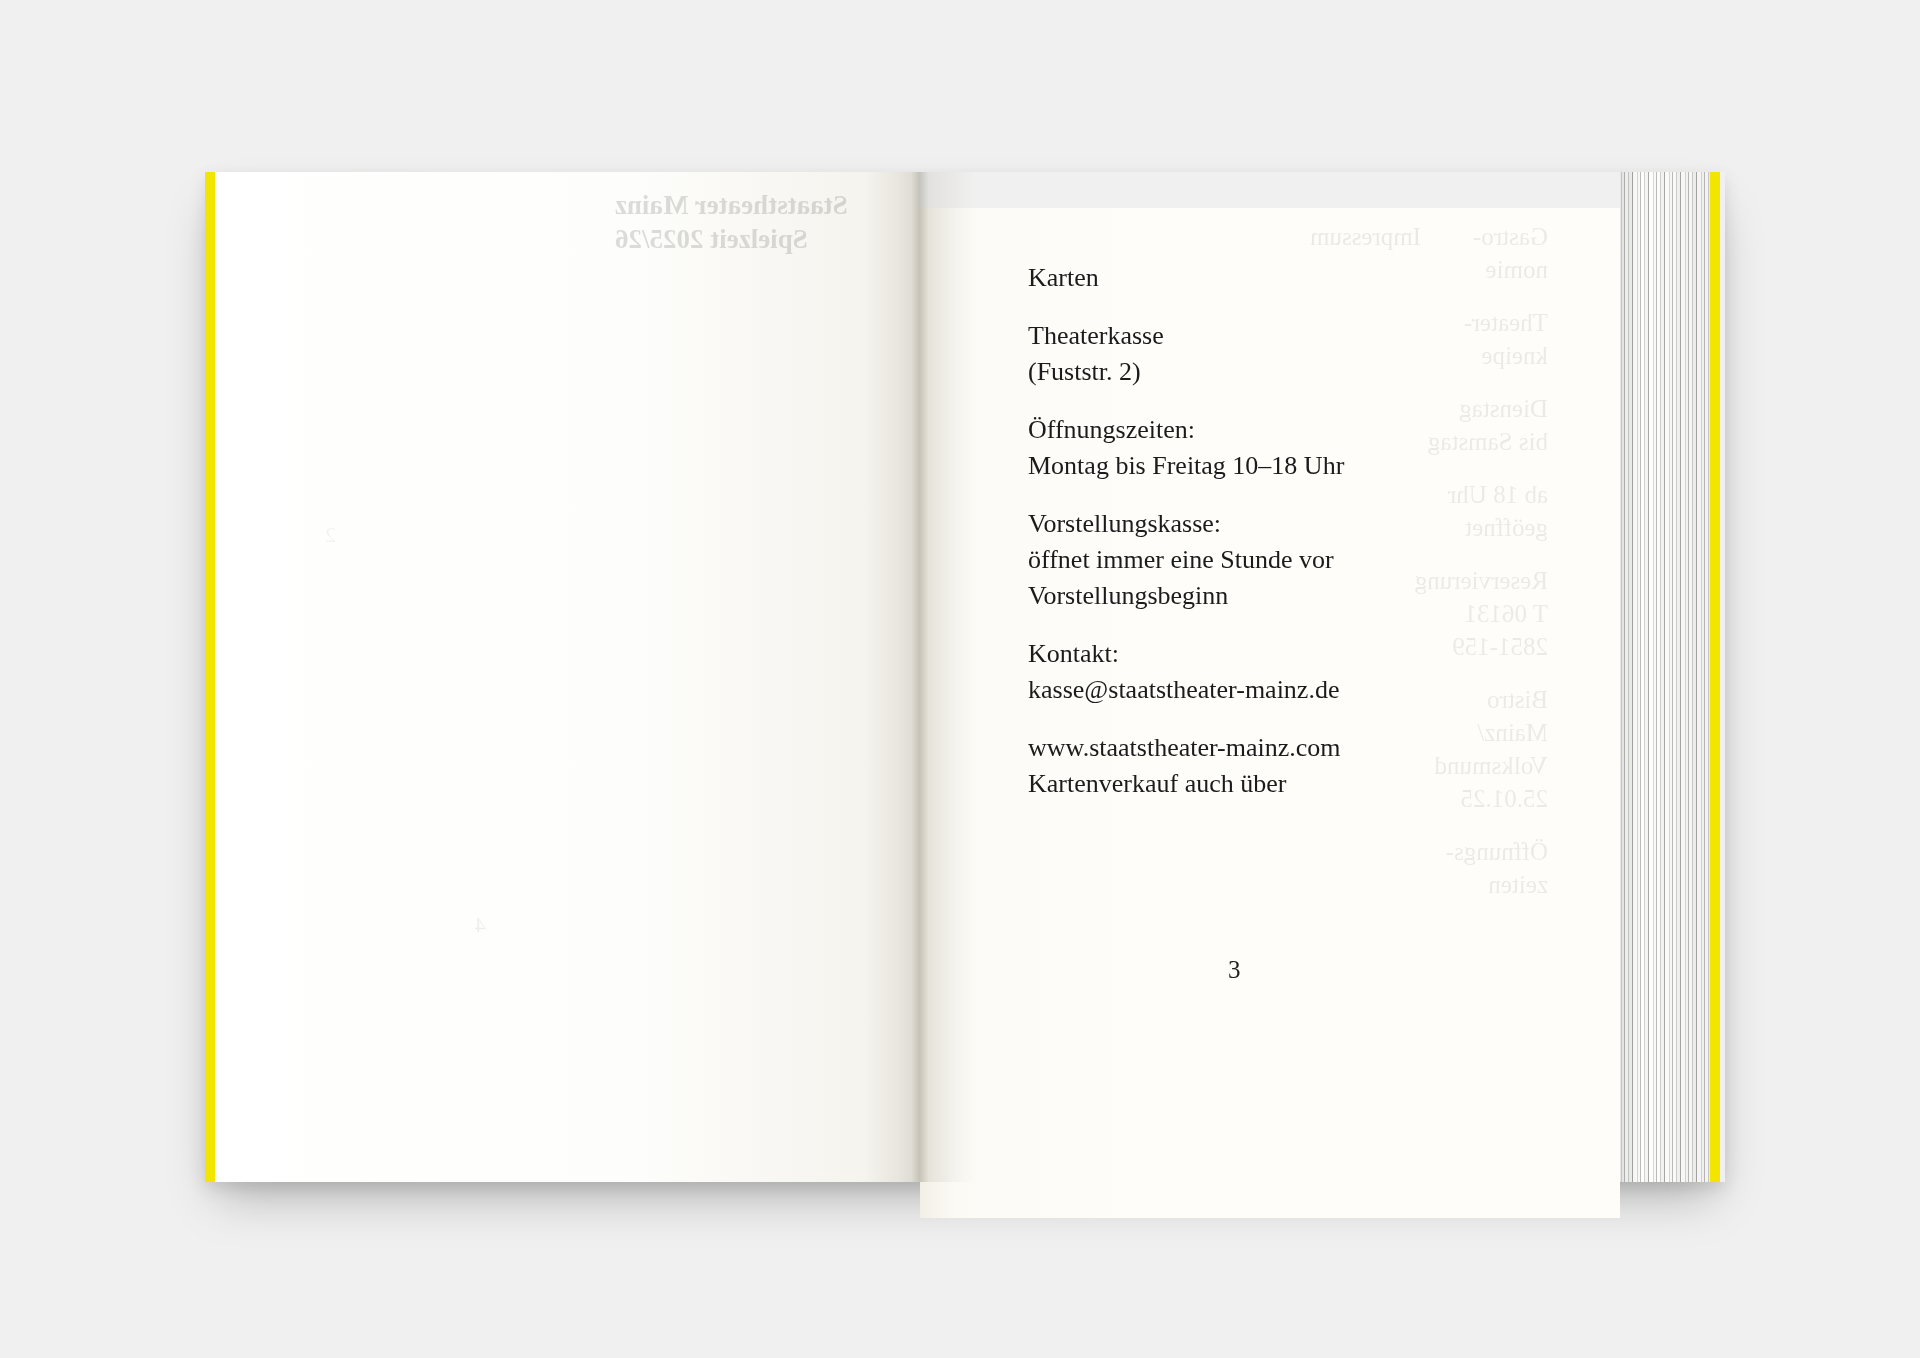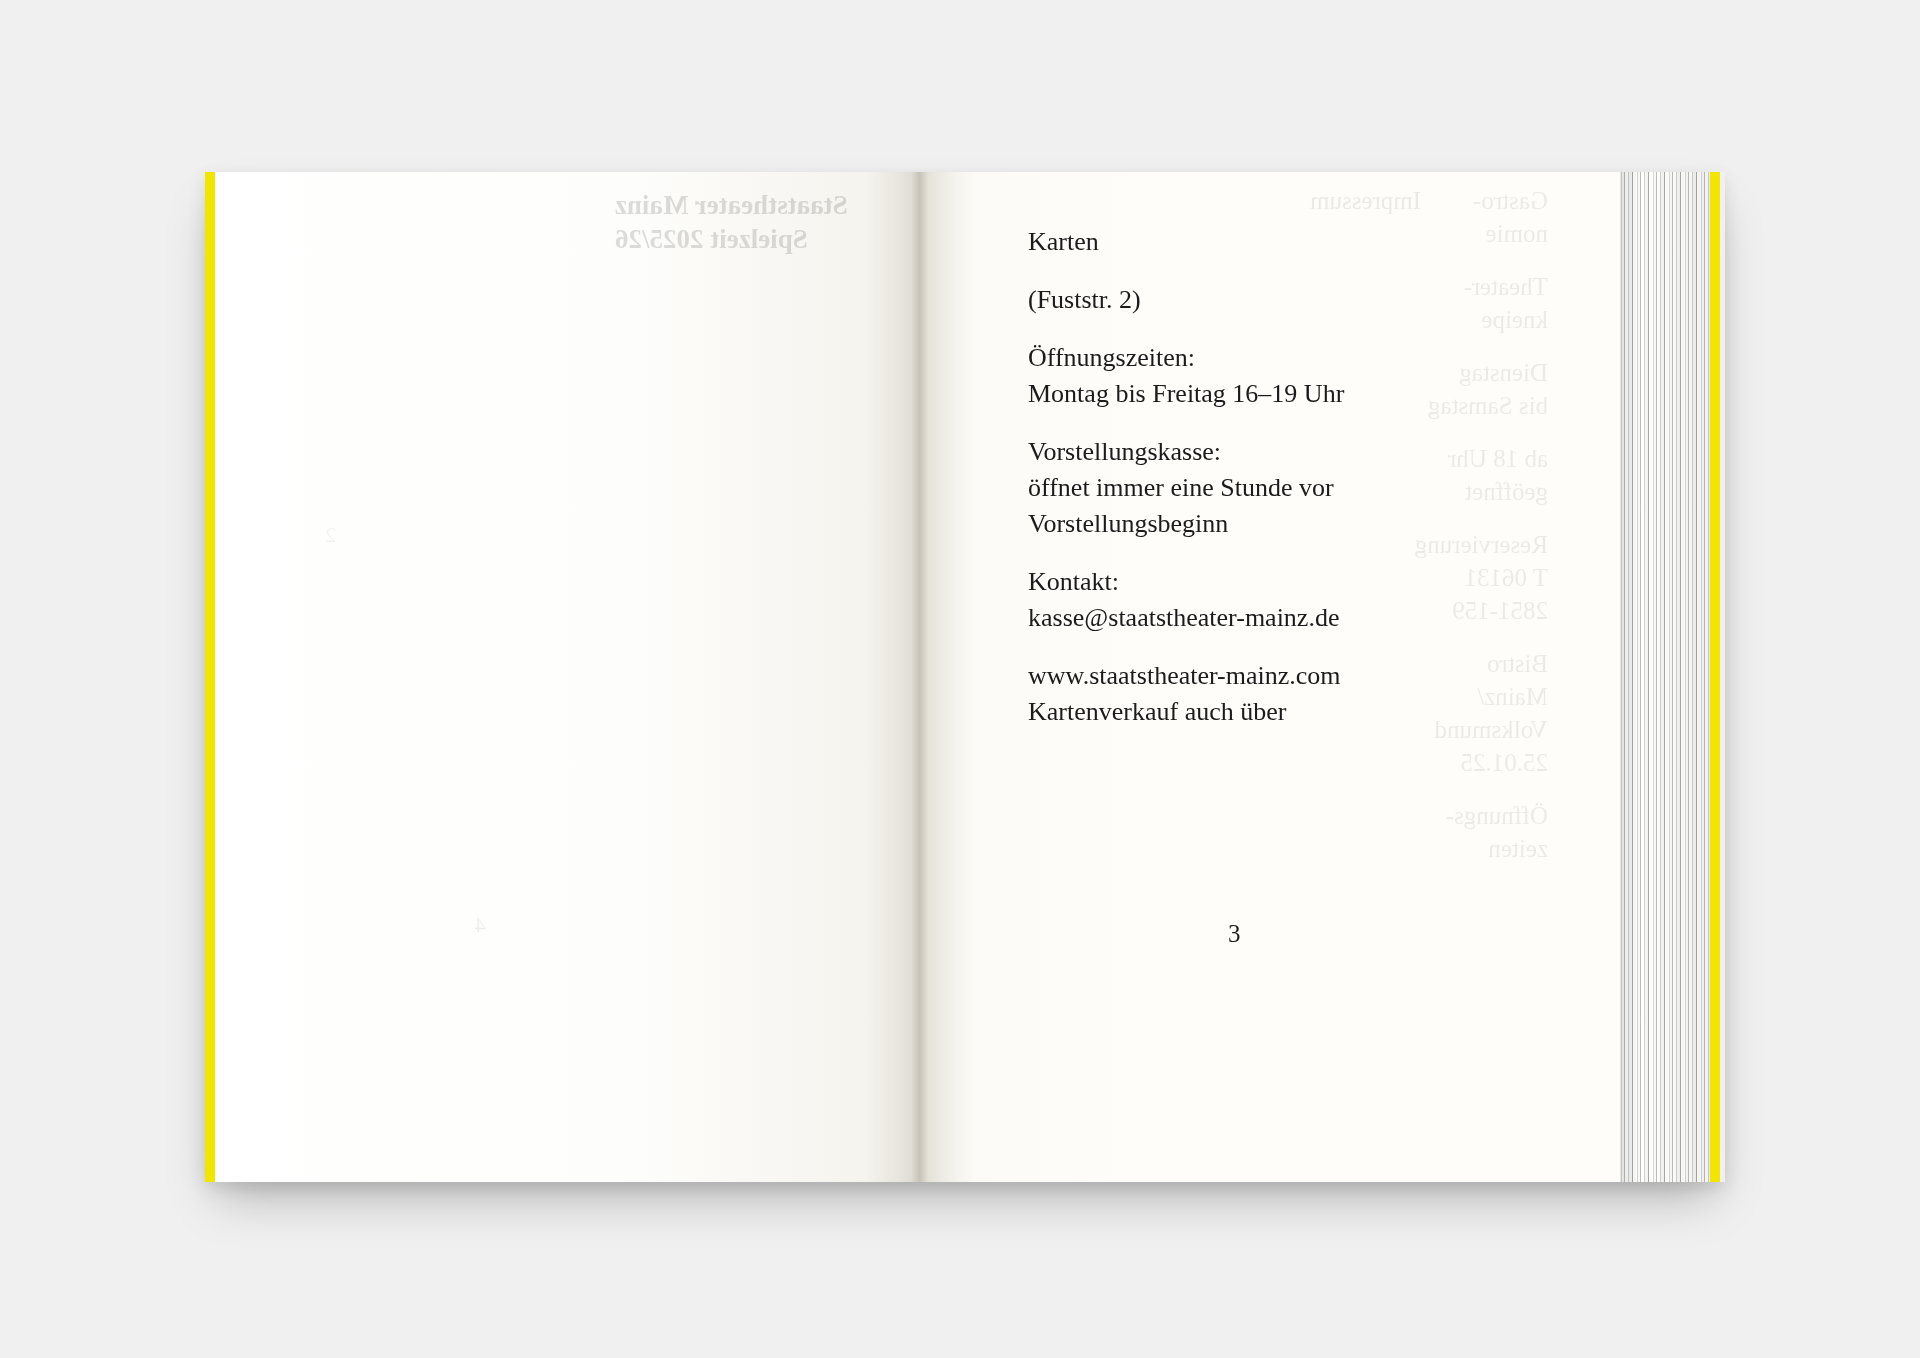--- a/index.html
+++ b/index.html
@@ -48,20 +48,21 @@
     overflow: hidden;
   }
 
   
   .page-right {
     position: relative;
     flex: 0 0 700px;
     height: 100%;
     background: linear-gradient(to right, #f2efe6 0%, #fbfaf5 5%, #fefdfa 30%, #fefdf9 100%);
     overflow: hidden;
+    margin-top: 36px;
   }
 
   
   .fore-edge {
     flex: 0 0 90px;
     height: 100%;
     background:
       repeating-linear-gradient(to right,
         #ffffff 0px, #ffffff 1px,
         #d9d9d7 1px, #d9d9d7 2px,
@@ -240,26 +241,27 @@
         <div>Impressum</div>
       </div>
 
       <div class="content">
 
         <div class="block">
           <div class="line">Karten</div>
         </div>
 
         <div class="block">
+          <div class="line">Theaterkasse</div>
           <div class="line">(Fuststr. 2)</div>
         </div>
 
         <div class="block">
           <div class="line">Öffnungszeiten:</div>
-          <div class="line">Montag bis Freitag 16–19 Uhr</div>
+          <div class="line">Montag bis Freitag 10–18 Uhr</div>
         </div>
 
         <div class="block">
           <div class="line">Vorstellungskasse:</div>
           <div class="line">öffnet immer eine Stunde vor</div>
           <div class="line">Vorstellungsbeginn</div>
         </div>
 
         <div class="block">
           <div class="line">Kontakt:</div>

